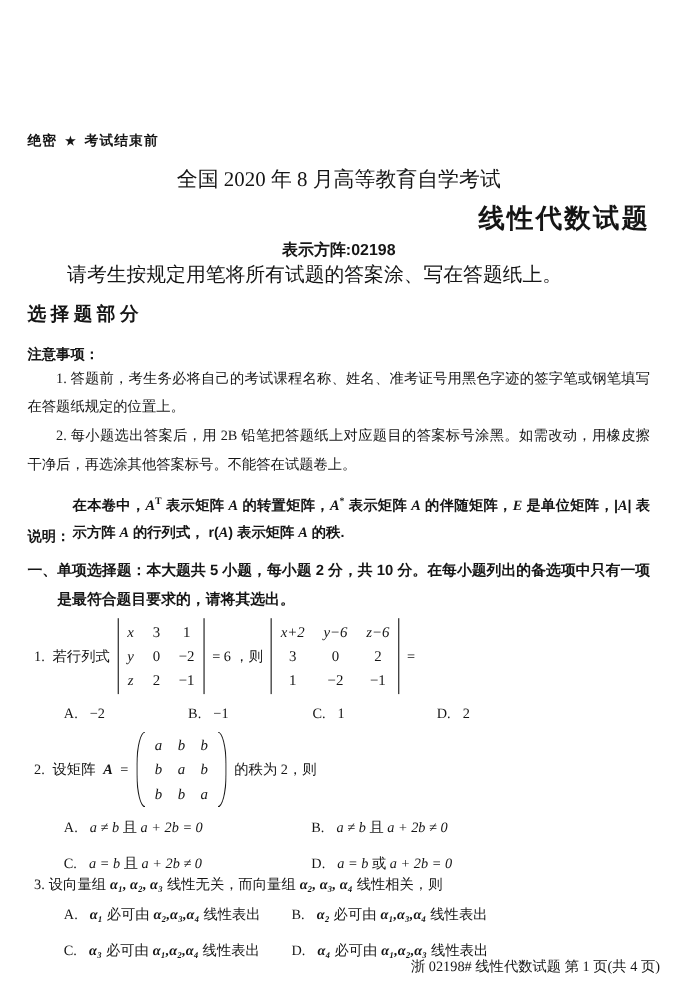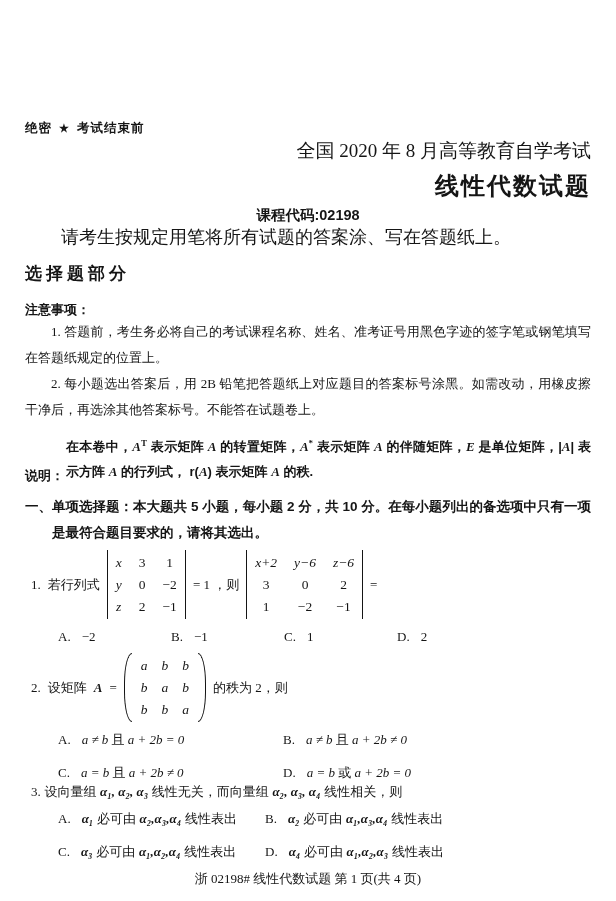--- a/index.html
+++ b/index.html
@@ -7,21 +7,21 @@
   body {
     width:616px; height:901px; overflow:hidden; position:relative;
     color:#151515;
     font-family:"Liberation Serif", serif;
     padding:84px 25px 0 25px;
   }
 
   .secret { font-family:"Liberation Sans", sans-serif; font-weight:bold; font-size:12.5px; letter-spacing:1px;margin-top:36px; }
   .secret .star { margin:0 7px; font-size:11px; }
 
-  .title1 { text-align:right; font-size:19px; margin-top:1px; }
+  .title1 { text-align:center; font-size:19px; margin-top:13px; }
   .title2 { text-align:right; font-size:24px; font-weight:bold; letter-spacing:2px; margin-top:6px;
             font-family:"Liberation Sans", sans-serif; }
   .code   { text-align:center; font-size:14.5px; font-weight:bold; margin-top:4px;
             font-family:"Liberation Sans", sans-serif; }
 
   .instruction { font-size:18px; text-indent:2em;
                  font-family:"Liberation Sans", sans-serif; }
 
   .sec-title { text-align:left; font-size:17px; font-weight:bold; letter-spacing:4px; margin-top:13px;
                font-family:"Liberation Sans", sans-serif; }
@@ -66,32 +66,32 @@
            font-size:13px; line-height:20px; }
   .opts2.narrow { grid-template-columns:207px auto; }
   .opt { display:flex; }
   .opt-label { margin-right:11px; }
 
   .q3-stmt { font-size:13px; font-family:"Liberation Sans", sans-serif; }
   .q3-stmt .qnum { font-family:"Liberation Serif", serif; }
   .q3opts { font-family:"Liberation Sans", sans-serif; }
   .q3opts .opt-label { font-family:"Liberation Serif", serif; }
 
-  .footer { position:absolute; left:0; right:0; bottom:13px; text-align:center; font-size:13px; }
+  .footer { position:absolute; left:0; right:16px; bottom:13px; text-align:right; font-size:13px; }
 </style>
 </head>
 <body>
 
 <div class="secret">
   <span>绝密</span><span class="star">★</span><span>考试结束前</span>
 </div>
 
 <div class="title1">全国 2020 年 8 月高等教育自学考试</div>
 <div class="title2">线性代数试题</div>
-<div class="code">课程代码:02198</div>
+<div class="code">表示方阵:02198</div>
 
 <div class="instruction">请考生按规定用笔将所有试题的答案涂、写在答题纸上。</div>
 
 <div class="sec-title">选择题部分</div>
 
 <div class="notes-head">注意事项：</div>
 <div class="note-p">1. 答题前，考生务必将自己的考试课程名称、姓名、准考证号用黑色字迹的签字笔或钢笔填写在答题纸规定的位置上。</div>
 <div class="note-p">2. 每小题选出答案后，用 2B 铅笔把答题纸上对应题目的答案标号涂黑。如需改动，用橡皮擦干净后，再选涂其他答案标号。不能答在试题卷上。</div>
 
 <div class="expl">
@@ -110,21 +110,21 @@
     <span class="it">x</span>
     <span>3</span>
     <span>1</span>
     <span class="it">y</span>
     <span>0</span>
     <span>−2</span>
     <span class="it">z</span>
     <span>2</span>
     <span>−1</span>
   </span>
-  <span>= 1 ，则</span>
+  <span>= 6 ，则</span>
   <span class="det">
     <span class="it">x+2</span>
     <span class="it">y−6</span>
     <span class="it">z−6</span>
     <span>3</span>
     <span>0</span>
     <span>2</span>
     <span>1</span>
     <span>−2</span>
     <span>−1</span>

